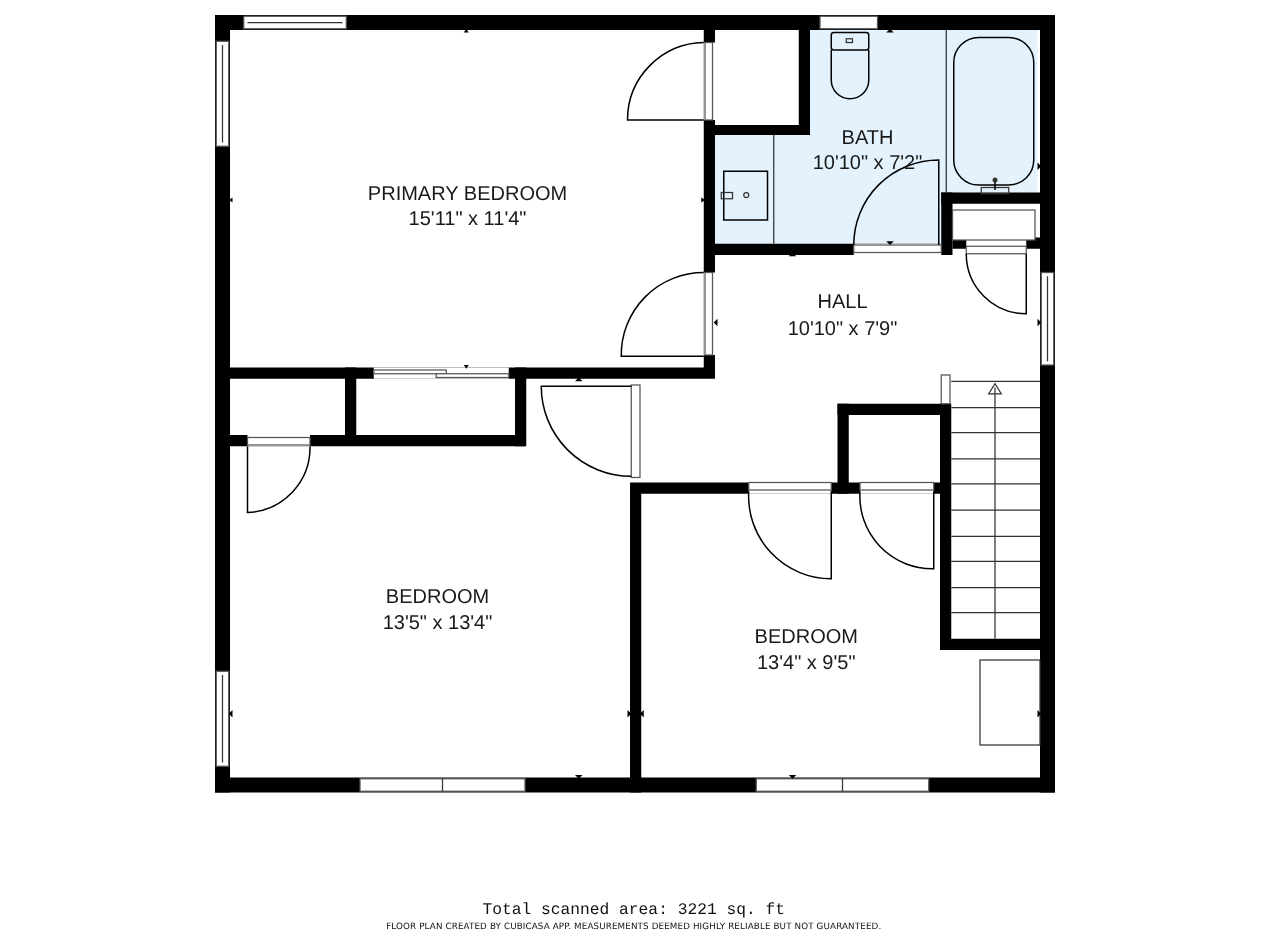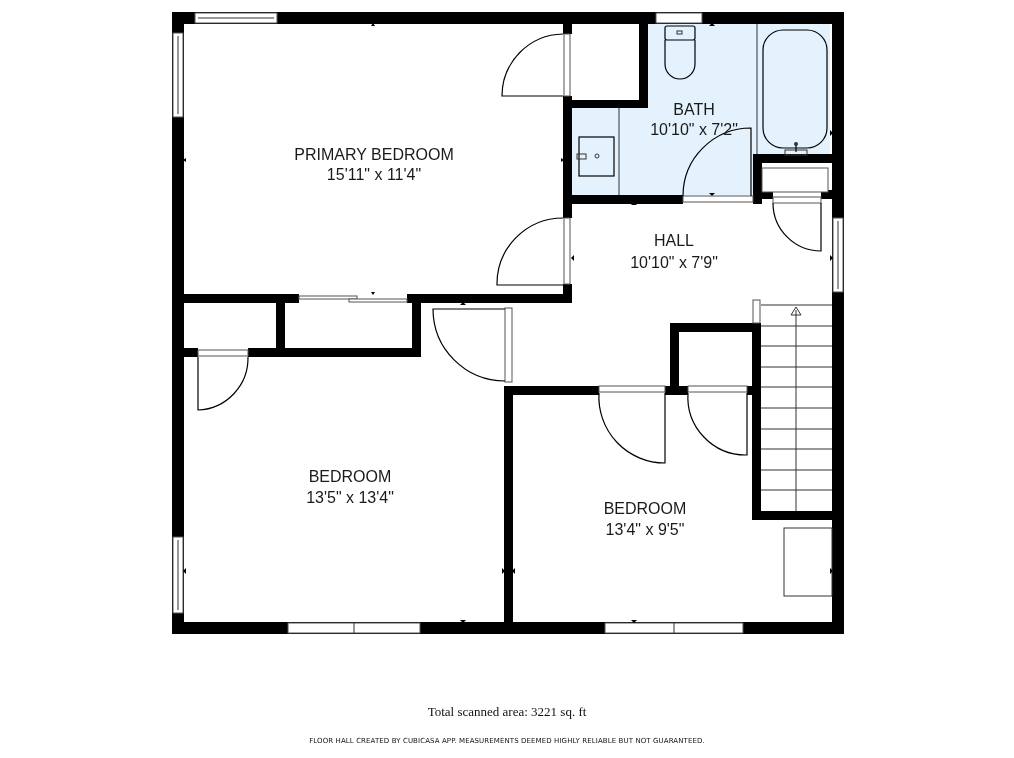--- a/index.html
+++ b/index.html
@@ -5,21 +5,21 @@
   html, body { margin: 0; padding: 0; background: #ffffff; }
   body { width: 1014px; height: 758px; position: relative; overflow: hidden; font-family: "Liberation Sans", sans-serif; }
   #plan { position: absolute; left: 0; top: 0; }
   .wall { fill: #000000; }
   .room-fill-bath { fill: #e3f2fc; }
   .line { fill: none; stroke: #000000; stroke-width: 1.2; }
   .thin { fill: none; stroke: #333333; stroke-width: 1; }
   .win { fill: #ffffff; stroke: #555555; stroke-width: 1; }
   .door-gap { fill: #ffffff; }
   .label { font-family: "Liberation Sans", sans-serif; font-size: 16px; fill: #1a1a1a; text-anchor: middle; }
-  .footer-total { position: absolute; left: 0; width: 1014px; top: 704px; text-align: center; font-family: Liberation Serif, serif; font-size: 13px; color: #111; }
+  .footer-total { position: absolute; left: 0; width: 1014px; top: 720px; text-align: center; font-family: Liberation Mono, monospace; font-size: 13px; color: #111; }
   .footer-disclaimer { position: absolute; left: 0; width: 1014px; top: 737px; text-align: center; font-family: "DejaVu Sans", sans-serif; font-size: 7px; color: #111; letter-spacing: 0.1px; }
   .tri { fill: #000; }
 </style>
 </head>
 <body>
 
 <svg id="plan" width="1014" height="700" viewBox="0 0 1014 700">
 
   <rect class="room-fill-bath" x="571" y="24" width="259" height="172"></rect>
   <rect fill="#ffffff" x="571" y="24" width="70" height="78"></rect>
@@ -188,13 +188,13 @@
     <text class="label" x="350" y="482">BEDROOM</text>
     <text class="label" x="350" y="503">13'5" x 13'4"</text>
   </g>
   <g>
     <text class="label" x="645" y="514">BEDROOM</text>
     <text class="label" x="645" y="535">13'4" x 9'5"</text>
   </g>
 </svg>
 
 <div class="footer-total">Total scanned area: 3221 sq. ft</div>
-<div class="footer-disclaimer">FLOOR HALL CREATED BY CUBICASA APP. MEASUREMENTS DEEMED HIGHLY RELIABLE BUT NOT GUARANTEED.</div>
+<div class="footer-disclaimer">FLOOR PLAN CREATED BY CUBICASA APP. MEASUREMENTS DEEMED HIGHLY RELIABLE BUT NOT GUARANTEED.</div>
 
 </body></html>

